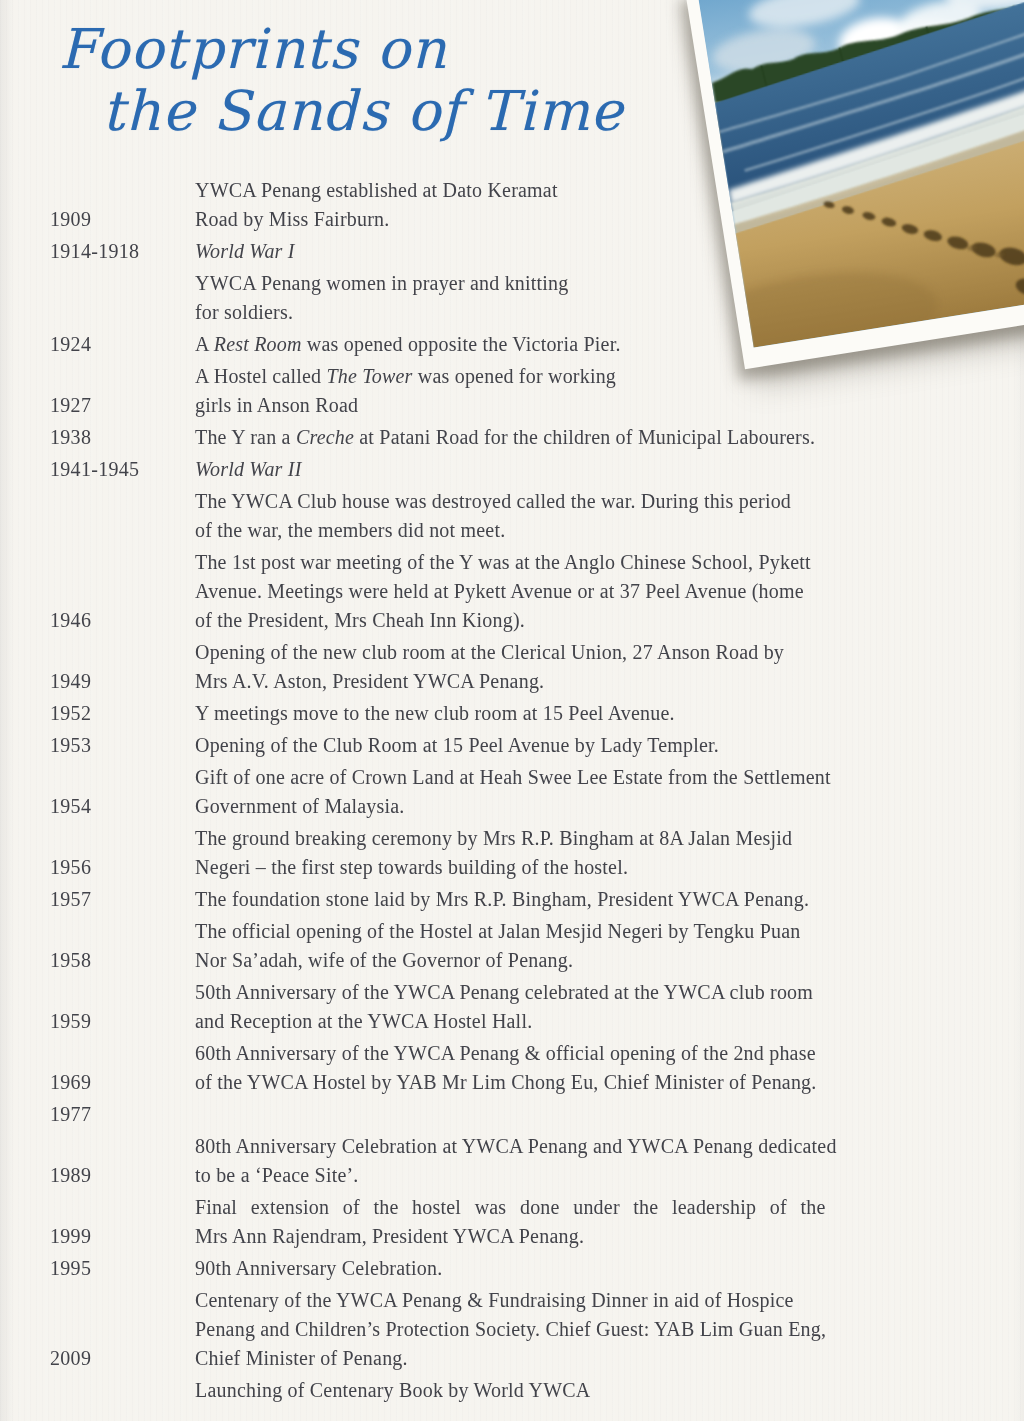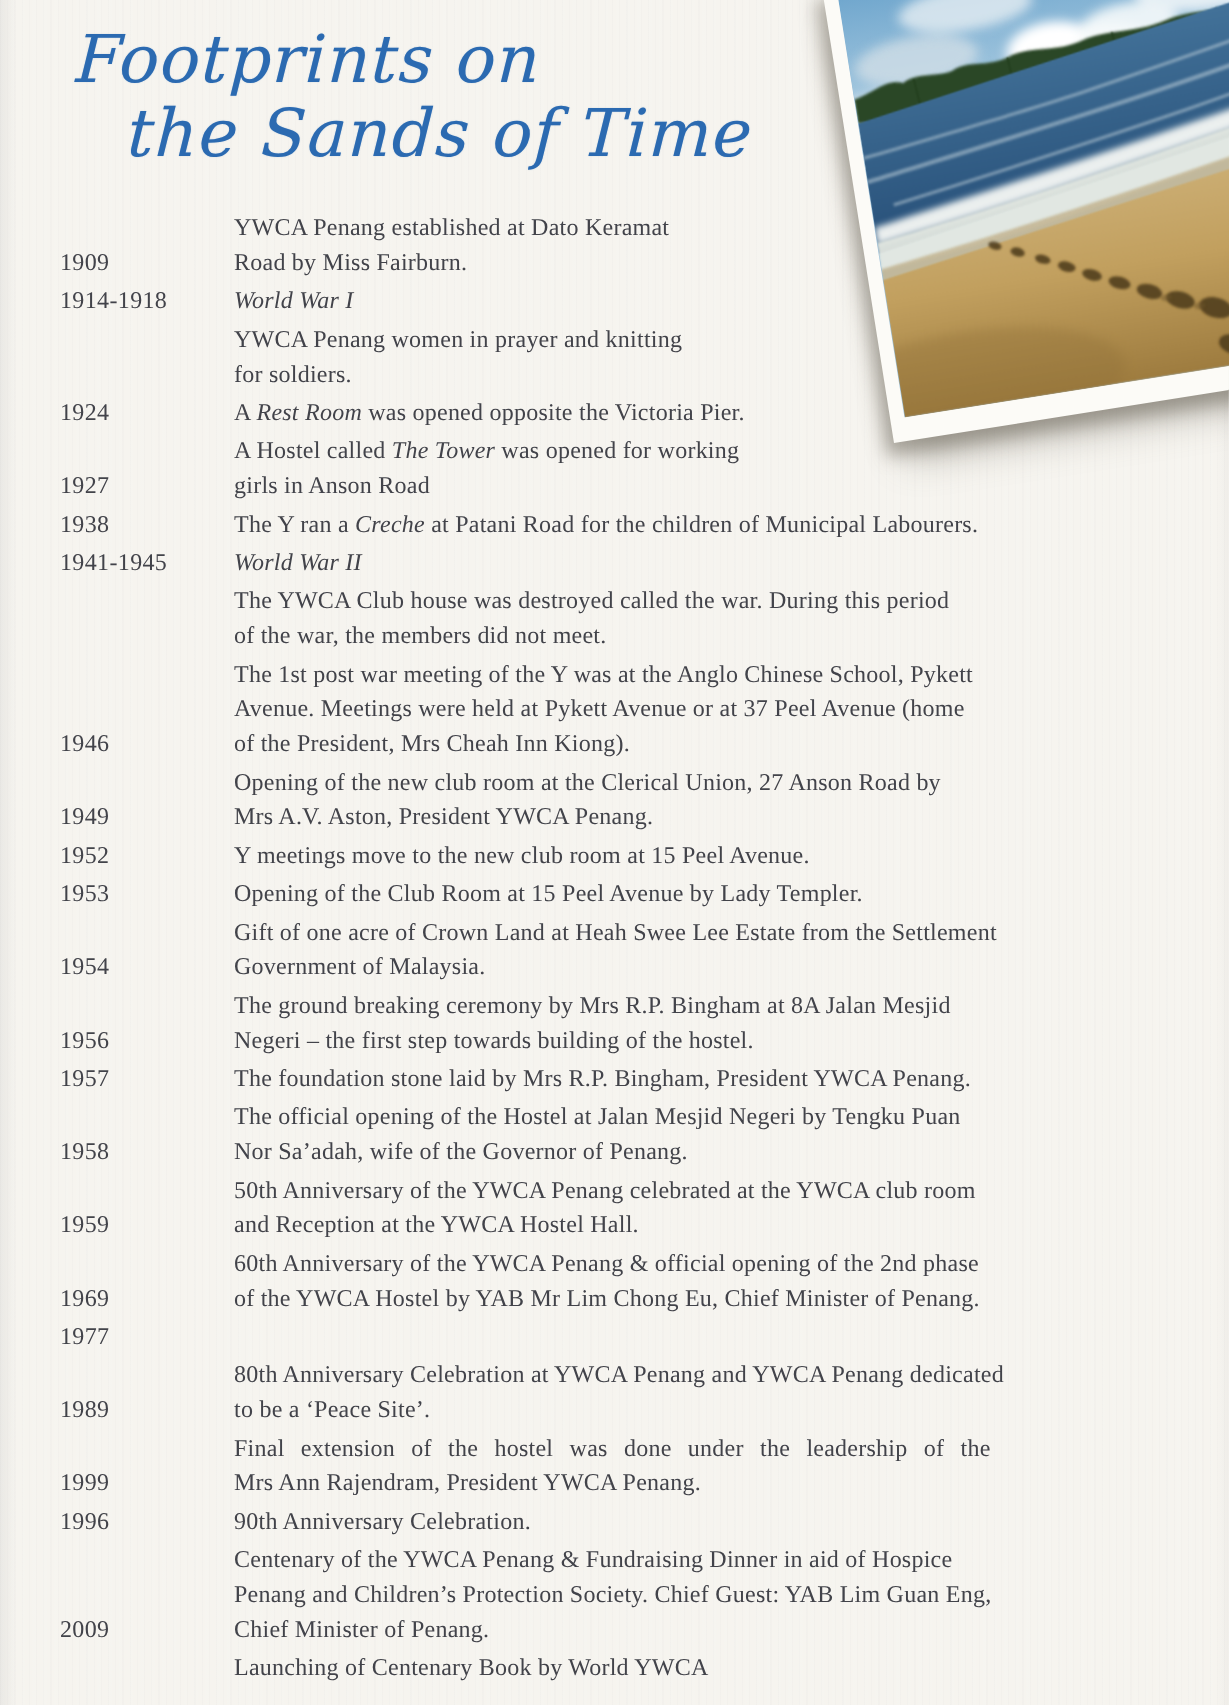--- a/index.html
+++ b/index.html
@@ -264,21 +264,21 @@
       <div class="year">1989</div>
       <div class="desc"><span>80th Anniversary Celebration at YWCA Penang and YWCA Penang dedicated
 to be a ‘Peace Site’.</span></div>
     </div>
     <div class="row">
       <div class="year">1999</div>
       <div class="desc"><span class="spread">Final extension of the hostel was done under the leadership of the</span><span>
 Mrs Ann Rajendram, President YWCA Penang.</span></div>
     </div>
     <div class="row">
-      <div class="year">1996</div>
+      <div class="year">1995</div>
       <div class="desc"><span>90th Anniversary Celebration.</span></div>
     </div>
     <div class="row">
       <div class="year">2009</div>
       <div class="desc"><span>Centenary of the YWCA Penang &amp; Fundraising Dinner in aid of Hospice
 Penang and Children’s Protection Society. Chief Guest: YAB Lim Guan Eng,
 Chief Minister of Penang.</span></div>
     </div>
     <div class="row">
       <div class="year"></div>

